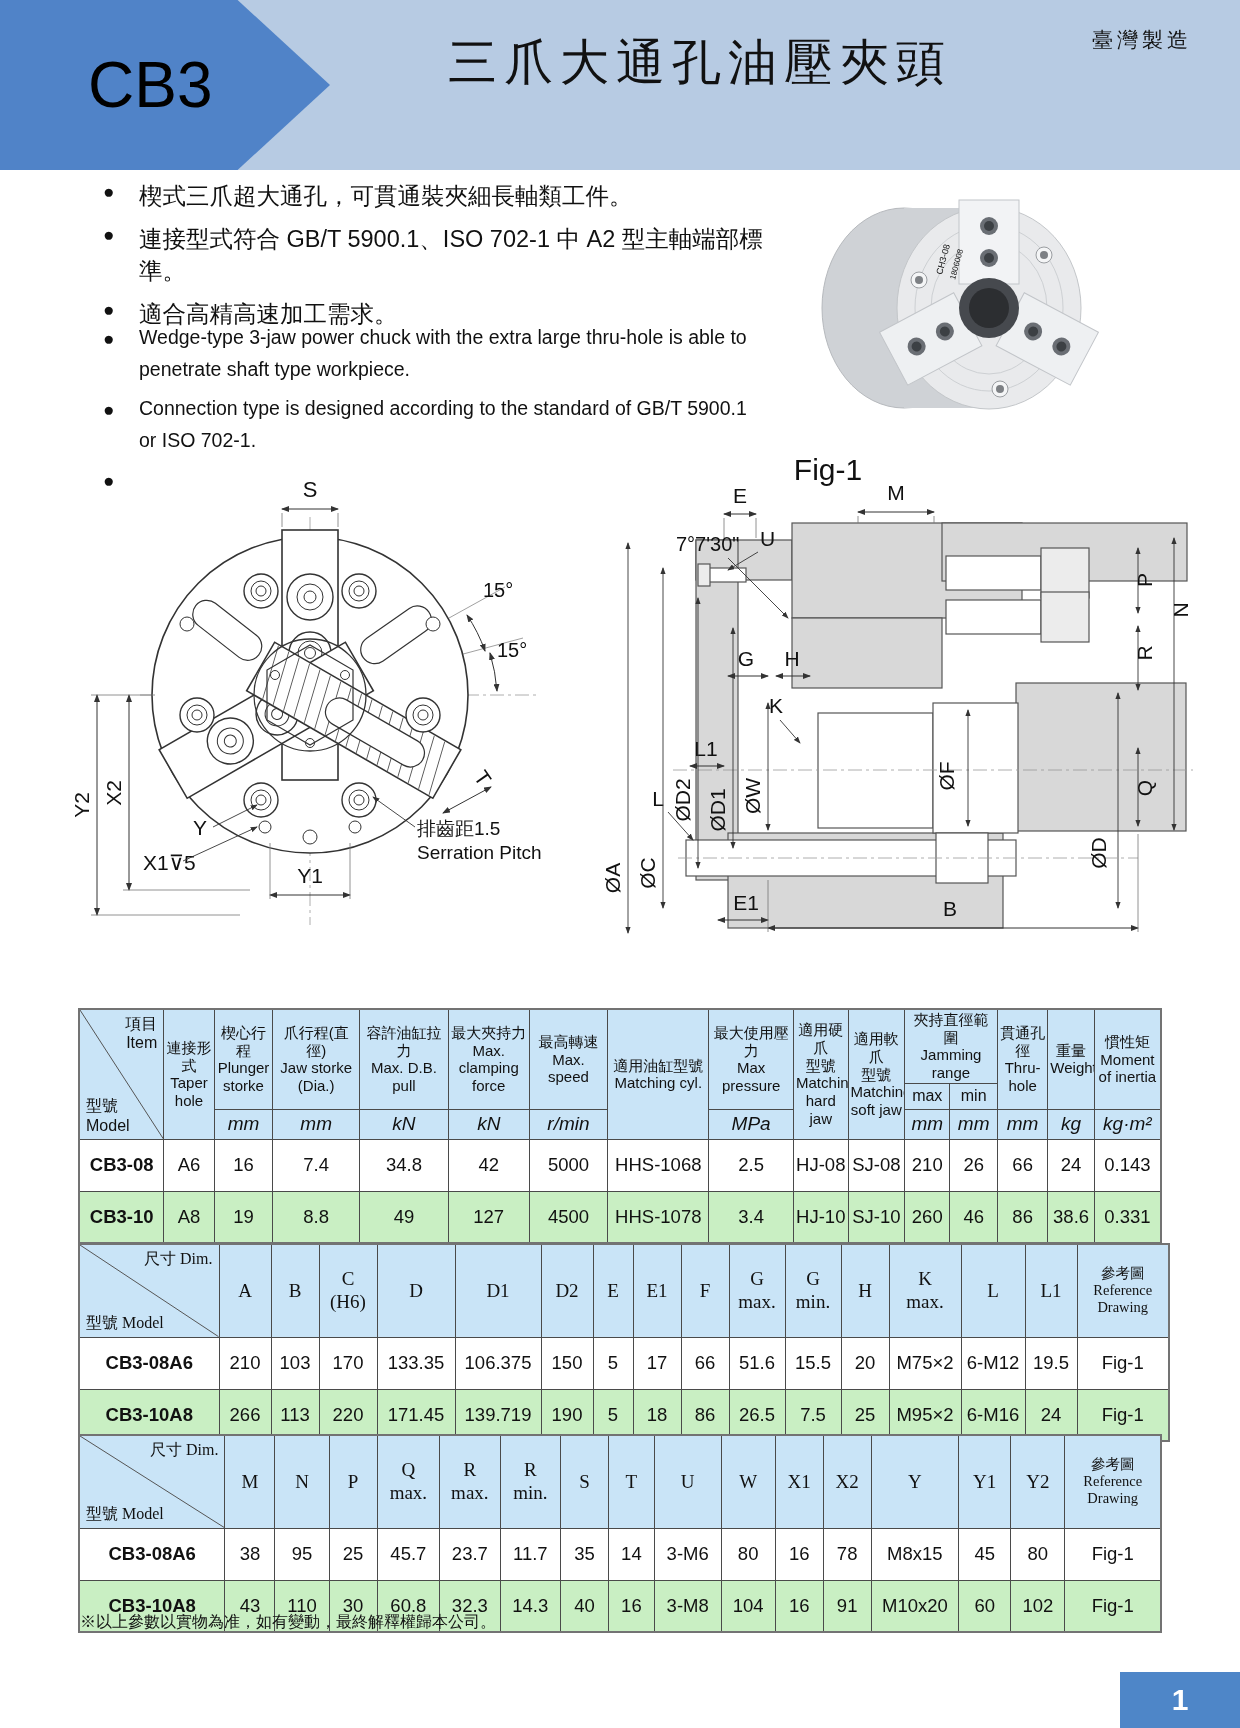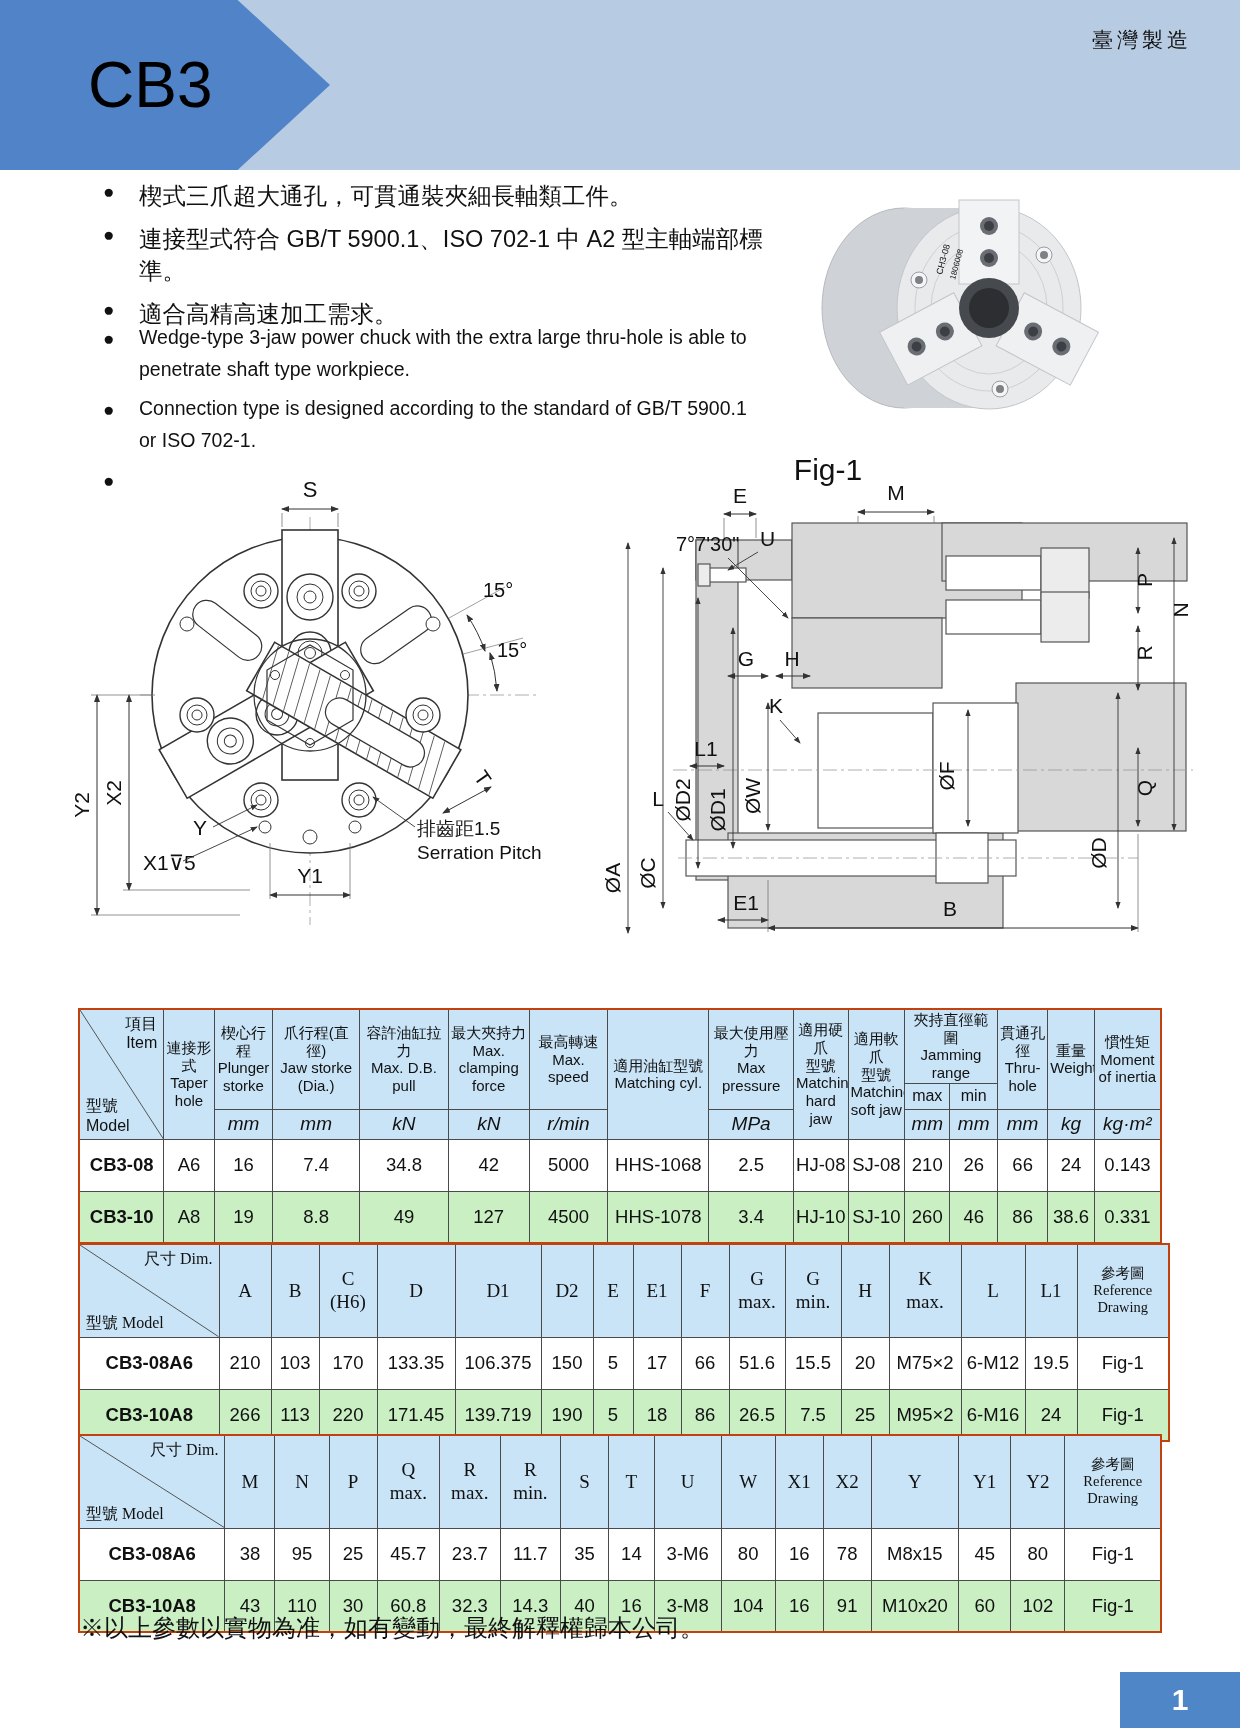--- a/index.html
+++ b/index.html
@@ -24,47 +24,48 @@
   .feat-en .bullet-item{margin-bottom:7px;}
   .dot{position:absolute;left:0;top:1px;font-size:19px;}
   
   svg text{font-family:"Liberation Sans",sans-serif;fill:#111;}
   .svg-abs{position:absolute;}
   
   table.spec{position:absolute;left:78px;border-collapse:collapse;table-layout:fixed;width:1084px;
     background:#fff;}
   table.spec th,table.spec td{border:1px solid #4a4a4a;text-align:center;vertical-align:middle;
     padding:1px 2px;white-space:pre-line;overflow:hidden;}
-  table.spec{border:2px solid #c2410c;}
+  table.spec{border:2px solid #737373;}
   table.spec th{background:#c9e4f7;font-weight:normal;font-size:15px;line-height:1.18;}
   table.spec .subrow th{font-size:16px;}
   table.spec .unitrow th{font-size:19px;}
   table.spec td{font-size:18.5px;background:#ffffff;}
   table.spec tr.alt td{background:#c9efc3;}
   table.spec td.model{font-weight:bold;}
   table.dim th{font-size:19px;}
   table.dim th.ref-h{font-size:14.5px;}
   tr.hrow1{height:56px;} tr.subrow{height:26px;} tr.unitrow{height:30px;font-style:italic;}
   tr.drow{height:52px;} tr.hrow2{height:66px;font-family:Liberation Serif, serif;}
   th.corner{position:relative;padding:0;}
   .c-top{position:absolute;top:4px;right:6px;text-align:right;font-size:16px;line-height:1.2;white-space:pre-line;}
   .c-bot{position:absolute;bottom:4px;left:6px;text-align:left;font-size:16px;line-height:1.2;white-space:pre-line;}
   .diag{position:absolute;left:0;top:0;width:100%;height:100%;}
   
-  .footnote{position:absolute;left:80px;top:1612px;font-size:24px;}
+  .footnote{position:absolute;left:80px;top:1612px;font-size:16px;}
   .page-badge{position:absolute;left:1120px;top:1672px;width:120px;height:56px;background:#4e86c8;
     color:#fff;font-size:30px;font-weight:bold;display:flex;align-items:center;justify-content:center;}
 </style>
 </head>
 <body>
 
 <div class="banner">
   <div class="banner-arrow"></div>
   <div class="cb3">CB3</div>
   <div class="title-block">
+    <div class="title-zh">三爪大通孔油壓夾頭</div>
   </div>
   <div class="made-in">臺灣製造</div>
 </div>
 
 <div class="feat feat-zh">
   <div class="bullet-item"><span class="dot">●</span><span>楔式三爪超大通孔，可貫通裝夾細長軸類工件。</span></div>
   <div class="bullet-item"><span class="dot">●</span><span>連接型式符合 GB/T 5900.1、ISO 702-1 中 A2 型主軸端部標準。</span></div>
   <div class="bullet-item"><span class="dot">●</span><span>適合高精高速加工需求。</span></div>
 </div>
 <div class="feat feat-en">

